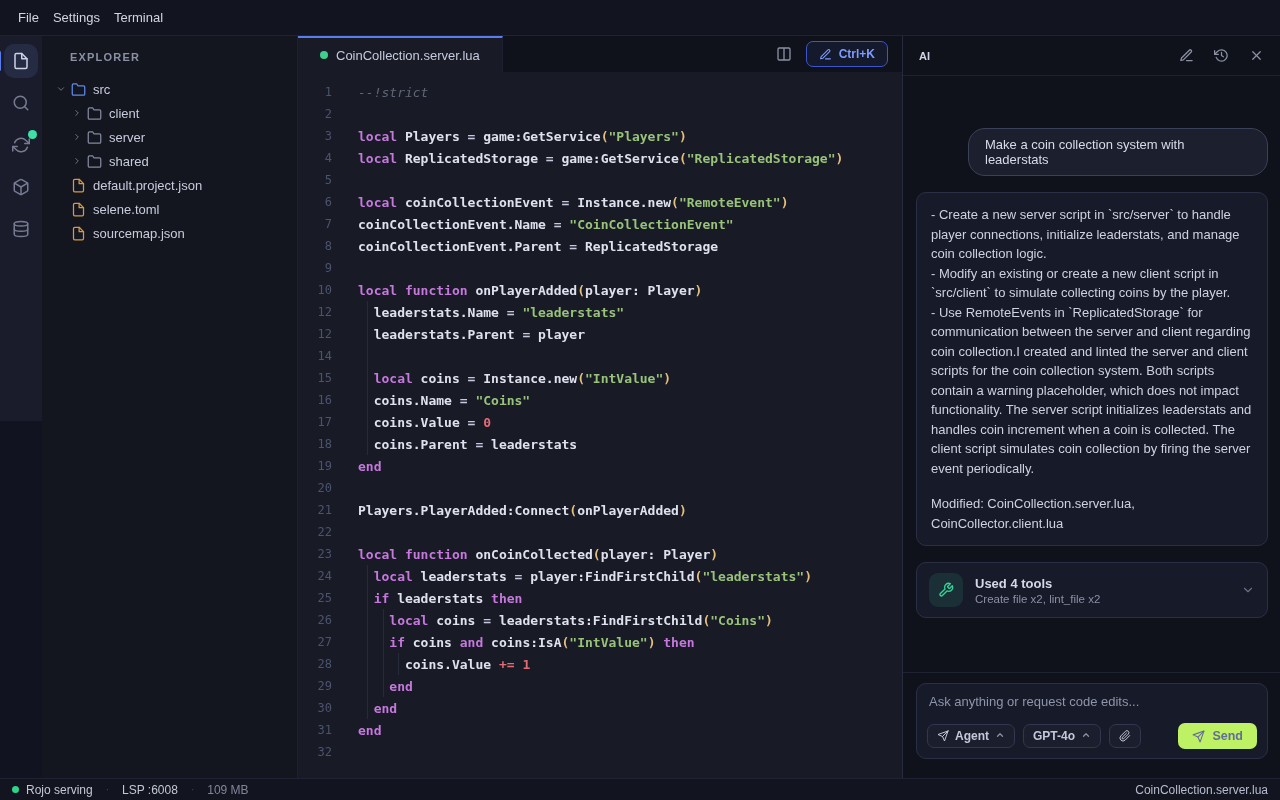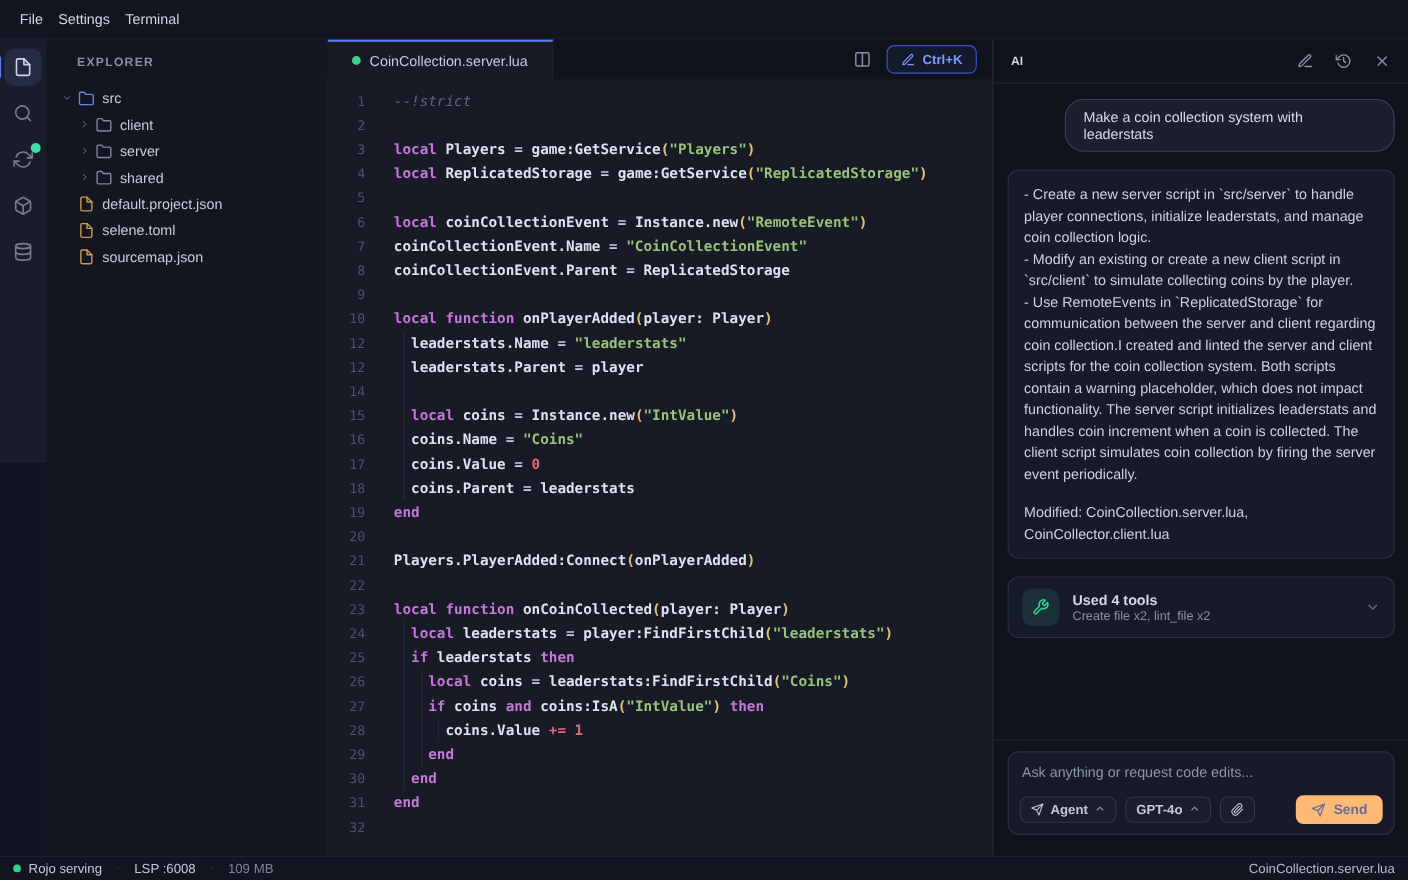--- a/index.html
+++ b/index.html
@@ -73,21 +73,21 @@
   .ai-panel { width:378px; flex:0 0 378px; background:#10121b; border-left:1px solid #272b40;
               display:flex; flex-direction:column; }
   .ai-header { height:40px; flex:0 0 40px; display:flex; align-items:center; padding:0 16px;
                border-bottom:1px solid #1f2233; }
   .ai-title { font-size:11px; font-weight:bold; color:#d0d4e4; }
   .ai-header-actions { margin-left:auto; display:flex; align-items:center; gap:20px; color:#8b90a5; }
   .ai-header-actions svg { width:15px; height:15px; cursor:pointer; }
   .ai-body { flex:1; min-height:0; overflow:hidden; padding:14px 12px 0 13px; display:flex;
              flex-direction:column; gap:16px; }
   .user-bubble { align-self:flex-end; max-width:300px; background:#1b1f2e; border:1px solid #3a4158;
-                 border-radius:17px; padding:8px 16px; font-size:13px; color:#d8dce8; }
+                 border-radius:17px; padding:8px 16px; font-size:13px; color:#d8dce8;margin-top:38px; }
   .ai-card { background:#171a28; border:1px solid #2a2f45; border-radius:10px; padding:12px 14px;
              font-size:13px; line-height:1.5; color:#ced2e0; white-space:pre-wrap; }
   .ai-modified { margin-top:16px; }
   .tools-card { background:#171a28; border:1px solid #2a2f45; border-radius:10px; padding:10px 12px;
                 display:flex; align-items:center; gap:12px; cursor:pointer; }
   .tool-icon-box { width:34px; height:34px; border-radius:9px; background:rgba(52,211,153,0.12);
                    display:flex; align-items:center; justify-content:center; color:#35d399; }
   .tool-icon-box svg { width:16px; height:16px; }
   .tools-text { display:flex; flex-direction:column; gap:2px; }
   .tools-title { font-size:13px; font-weight:bold; color:#d5d9e6; }
@@ -101,21 +101,21 @@
   .ai-input-box textarea { background:transparent; border:none; outline:none; resize:none; height:20px;
                   font-family:"Liberation Sans", sans-serif; font-size:13px; color:#d3d7e6; padding:1px 2px; }
   .ai-input-box textarea::placeholder { color:#8e94aa; }
   .input-controls { display:flex; align-items:center; gap:8px; }
   .pill { display:flex; align-items:center; gap:6px; height:24px; padding:0 9px;
           border:1px solid #31374e; border-radius:7px; background:rgba(255,255,255,0.02);
           font-size:12px; font-weight:bold; color:#c3c8da; font-family:inherit; cursor:pointer; }
   .pill svg { width:12px; height:12px; }
   .pill .chev-up svg { width:10px; height:10px; color:#8b90a5; }
   .send-btn { margin-left:auto; display:flex; align-items:center; gap:7px; height:26px; padding:0 14px;
-              background:#fdba74; border:none; border-radius:7px; font-size:12.5px; font-weight:bold;
+              background:#bef264; border:none; border-radius:7px; font-size:12.5px; font-weight:bold;
               color:#646c99; font-family:inherit; cursor:default; }
   .send-btn svg { width:13px; height:13px; }
 
   
   .statusbar { height:22px; flex:0 0 22px; background:#12141f; border-top:1px solid #1f2233;
                display:flex; align-items:center; padding:0 12px; font-size:12px; }
   .sb-item { display:flex; align-items:center; gap:7px; color:#c3c8d6; }
   .sb-dot-green { width:7px; height:7px; border-radius:50%; background:#2fd48c; }
   .sb-sep { color:#3f465c; margin:0 13px; font-size:10px; }
   .sb-mem { color:#80869a; }

